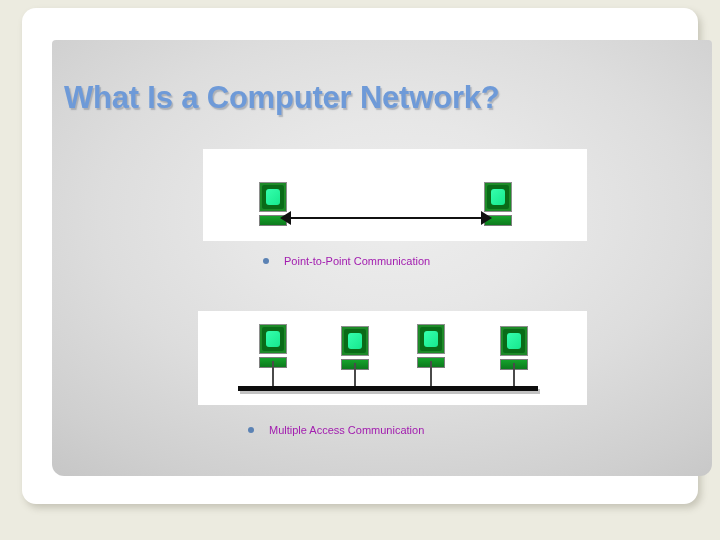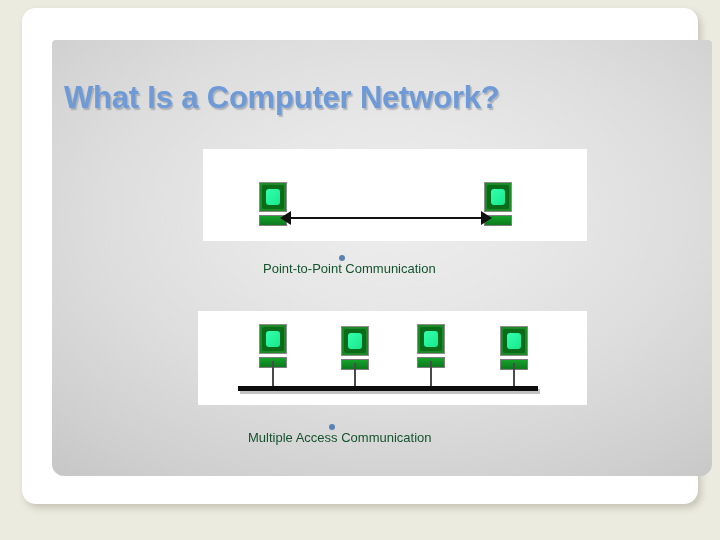--- a/index.html
+++ b/index.html
@@ -167,24 +167,23 @@
     height: 26px;
     top: 353px;
     background: #4a4a4a;
   }
 
   
   .caption {
     position: absolute;
     display: flex;
     align-items: center;
-    font-size: 13px;
-    color: #14532d;
+    font-size: 11px;
+    color: #a21caf;
     white-space: nowrap;
-    flex-direction: column;
   }
   .caption .bullet {
     width: 6px;
     height: 6px;
     border-radius: 50%;
     background: #5b82b4;
     margin-right: 15px;
     flex: 0 0 auto;
   }
   #caption-1 { left: 241px; top: 247px; }

